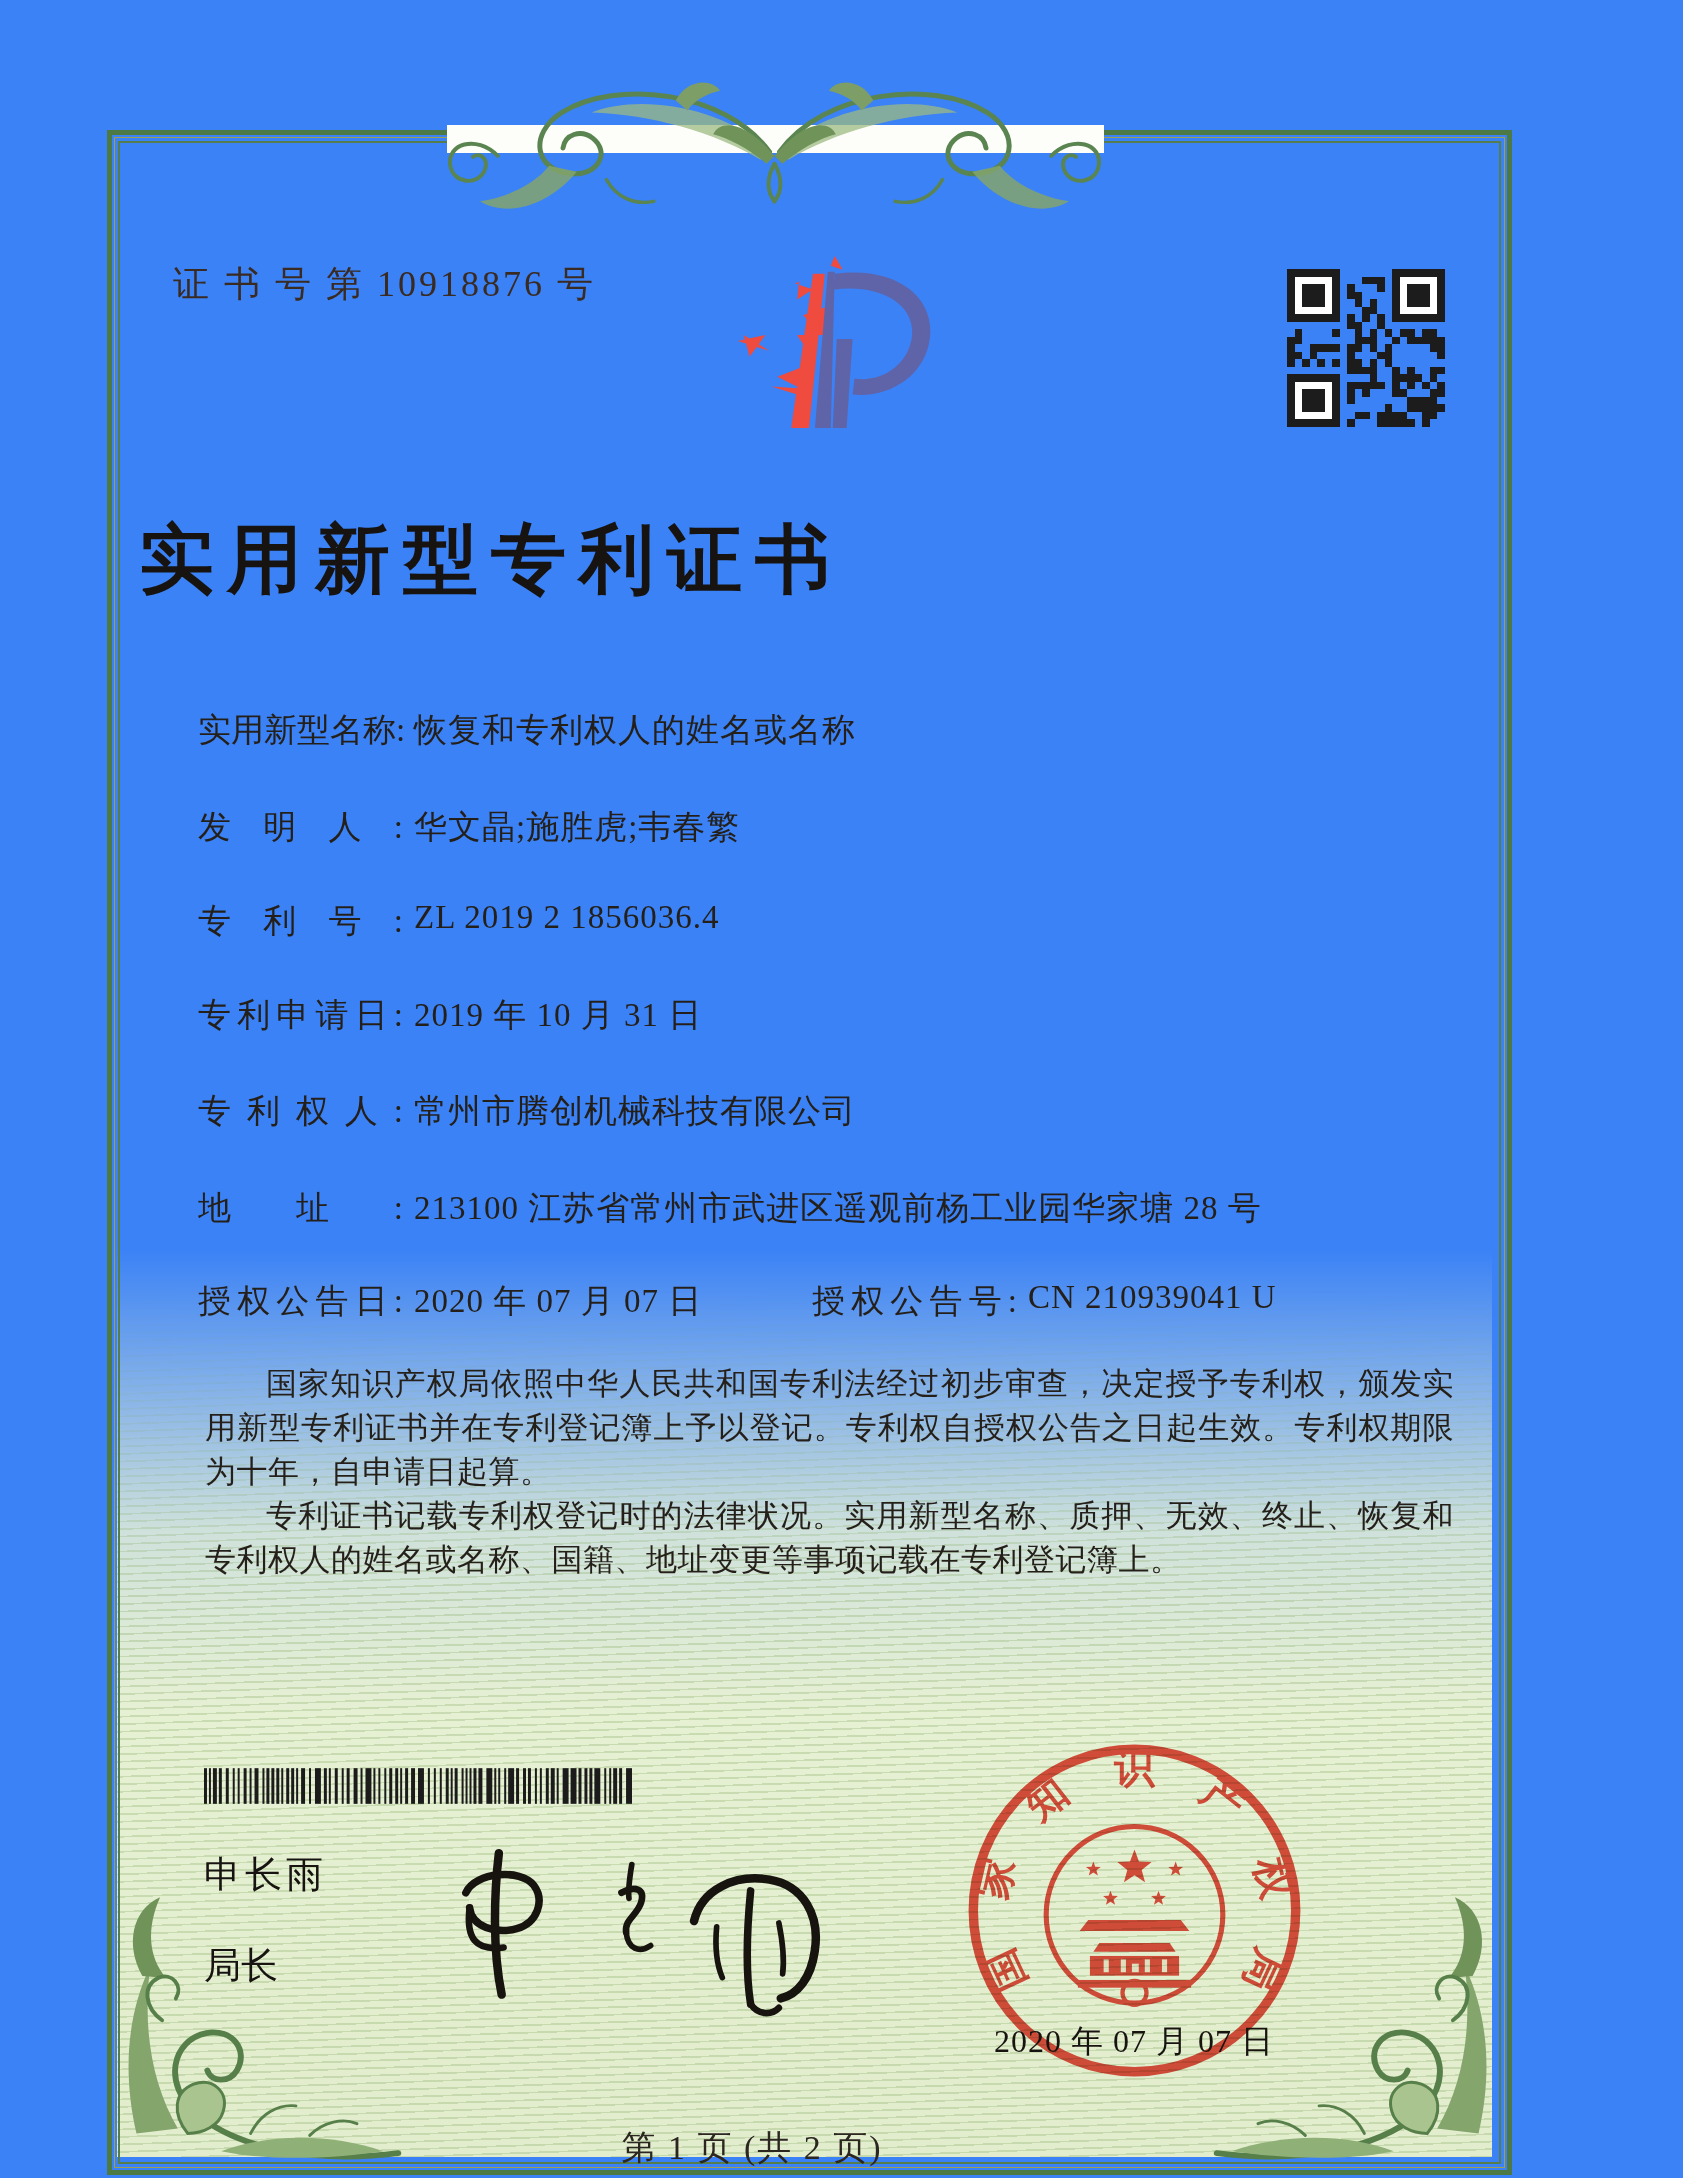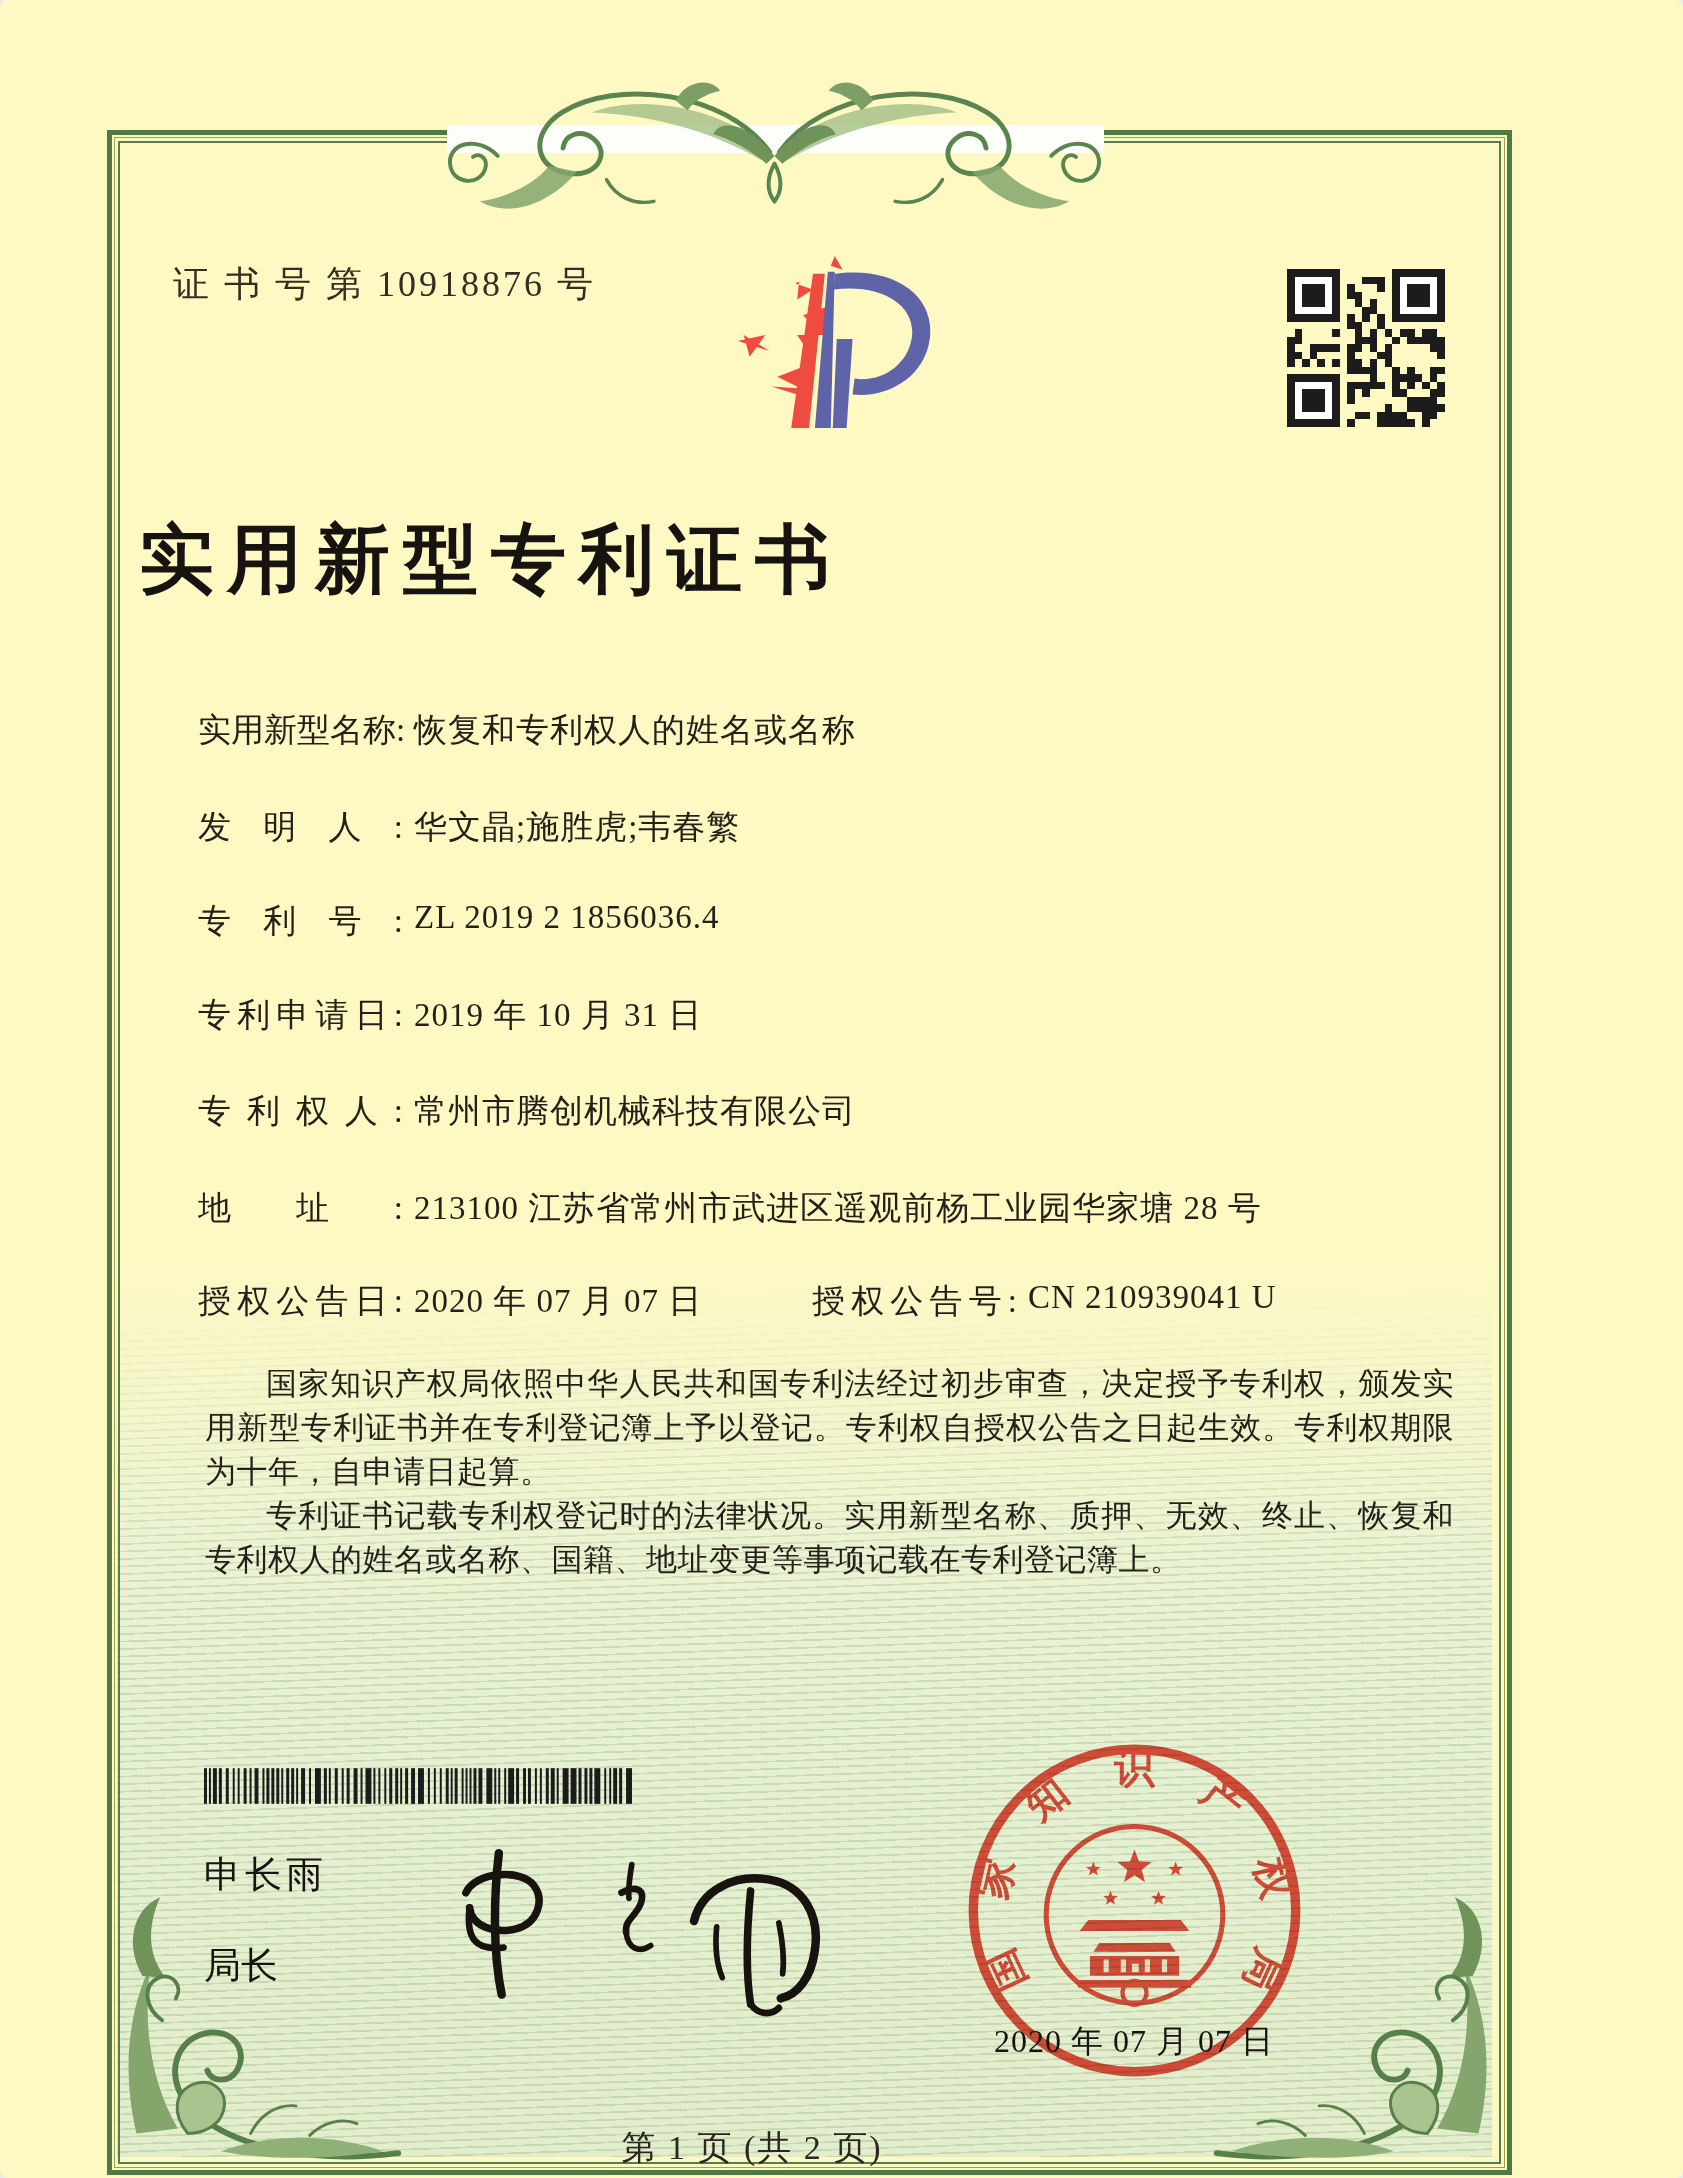--- a/index.html
+++ b/index.html
@@ -1,17 +1,17 @@
 <!DOCTYPE html>
 <html><head>
 <meta charset="utf-8">
 <style>
   html,body{margin:0;padding:0;}
   body{font-family:"Liberation Serif","DejaVu Serif",serif;background:#e9e9e6;}
-  .page{position:relative;width:1683px;height:2178px;background:#fef9c3;overflow:hidden;border-radius:8px;}
+  .page{position:relative;width:1683px;height:2178px;background:#3b82f6;overflow:hidden;}
 
   
   .frame{position:absolute;left:107px;top:130px;width:1395px;height:2035px;
          border:5px solid #4d7a44;z-index:2;}
   .frame .line-olive{position:absolute;inset:2px;border:1px solid #a1a14c;}
   .frame .line-green{position:absolute;inset:6px;border:2px solid #567e4c;}
 
   
   .bg-tint{position:absolute;left:117px;top:140px;width:1375px;height:2017px;z-index:1;
     background:linear-gradient(180deg,rgba(252,252,244,0) 0%,rgba(252,252,244,0) 55%,

